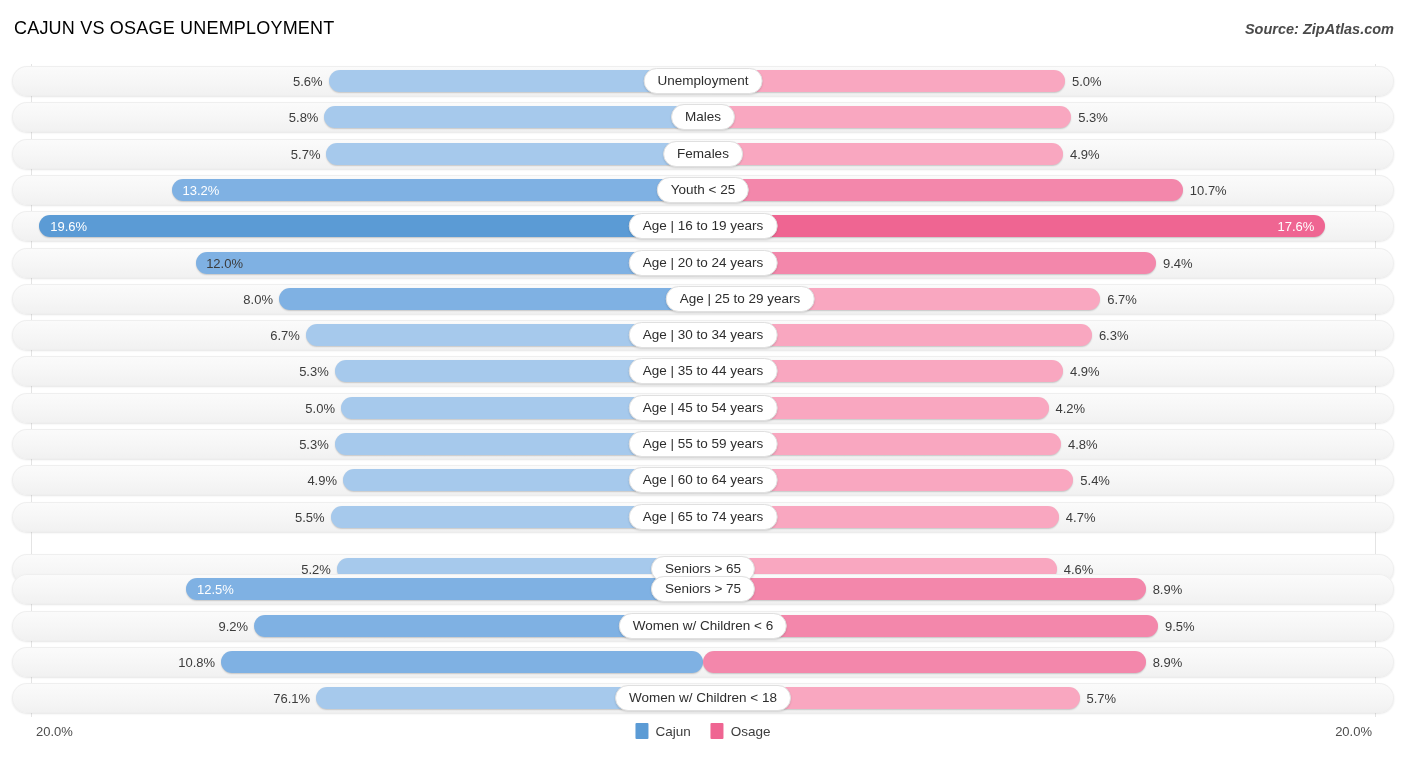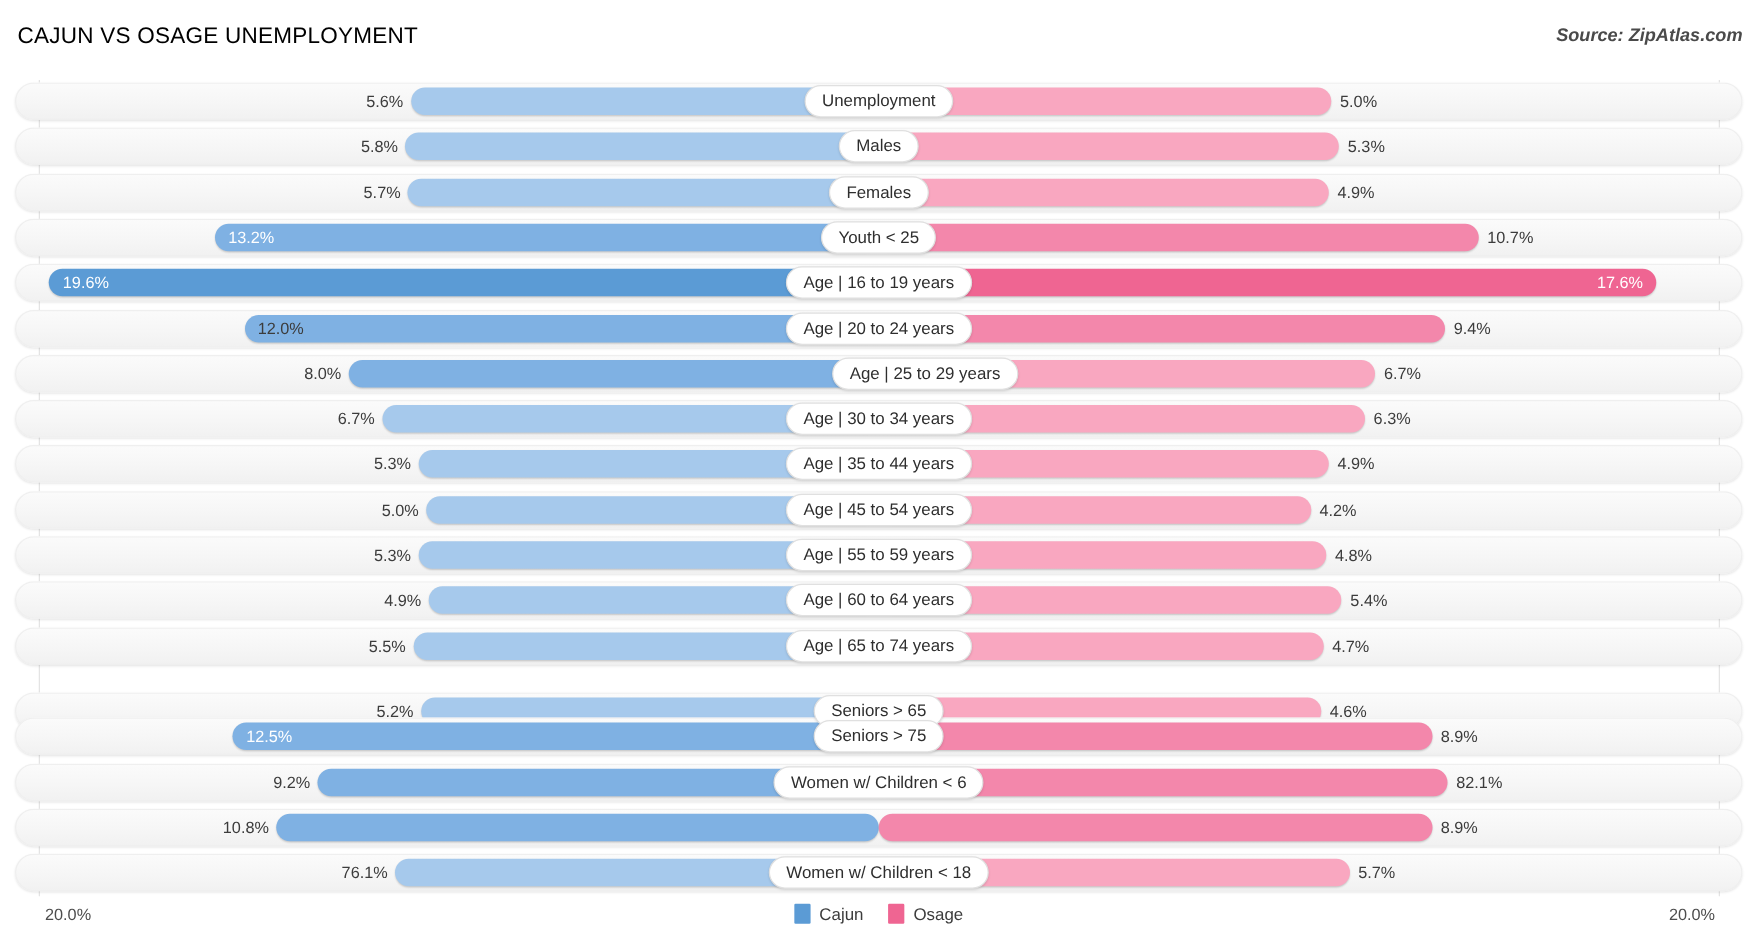--- a/index.html
+++ b/index.html
@@ -272,21 +272,21 @@
         <div class="bar bar-left" style="left: 173.98px; width: 517.02px; background: rgb(127, 177, 227);"></div>
         <div class="barval val-left inside" style="left: 184.98px;">12.5%</div>
         <div class="bar bar-right" style="left: 691px; width: 442.63px; background: rgb(243, 135, 171);"></div>
         <div class="barval val-right" style="left: 1140.63px;">8.9%</div>
         <div class="row-label" style="left: 691px;">Seniors &gt; 75</div>
       </div>
       <div class="row" style="top: 546.5px;">
         <div class="bar bar-left" style="left: 242.171px; width: 448.829px; background: rgb(127, 177, 227);"></div>
         <div class="barval val-left" style="right: 1145.83px; left: auto;">9.2%</div>
         <div class="bar bar-right" style="left: 691px; width: 455.028px; background: rgb(243, 135, 171);"></div>
-        <div class="barval val-right" style="left: 1153.03px;">82.1%</div>
+        <div class="barval val-right" style="left: 1153.03px;">9.5%</div>
         <div class="row-label" style="left: 691px;">Women w/ Children &lt; 6</div>
       </div>
       <div class="row" style="top: 582.8px;">
         <div class="bar bar-left" style="left: 209.109px; width: 481.891px; background: rgb(127, 177, 227);"></div>
         <div class="barval val-left" style="right: 1178.89px; left: auto;">10.8%</div>
         <div class="bar bar-right" style="left: 691px; width: 442.63px; background: rgb(243, 135, 171);"></div>
         <div class="barval val-right" style="left: 1140.63px;">8.9%</div>
       </div>
       <div class="row" style="top: 619.1px;">
         <div class="bar bar-left" style="left: 304.163px; width: 386.837px; background: rgb(166, 201, 236);"></div>

